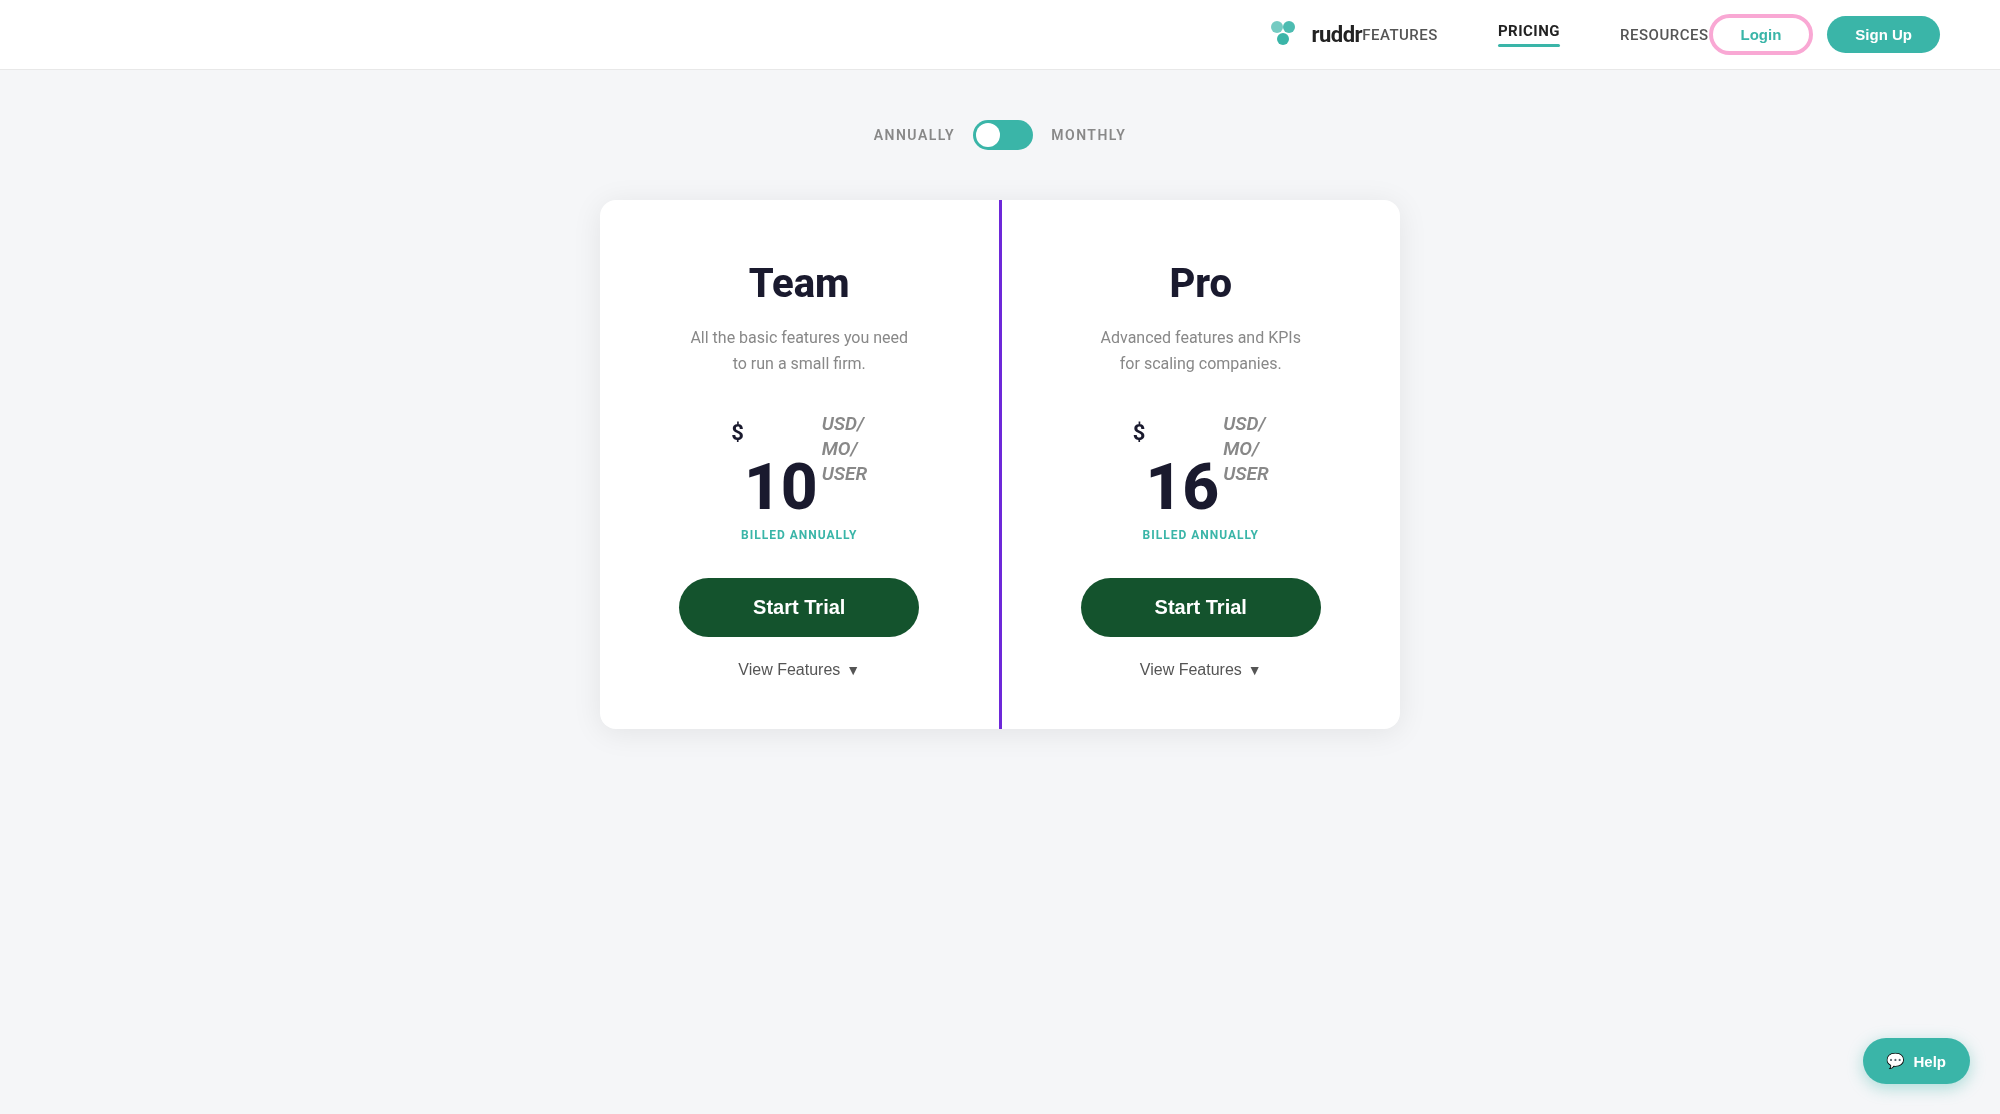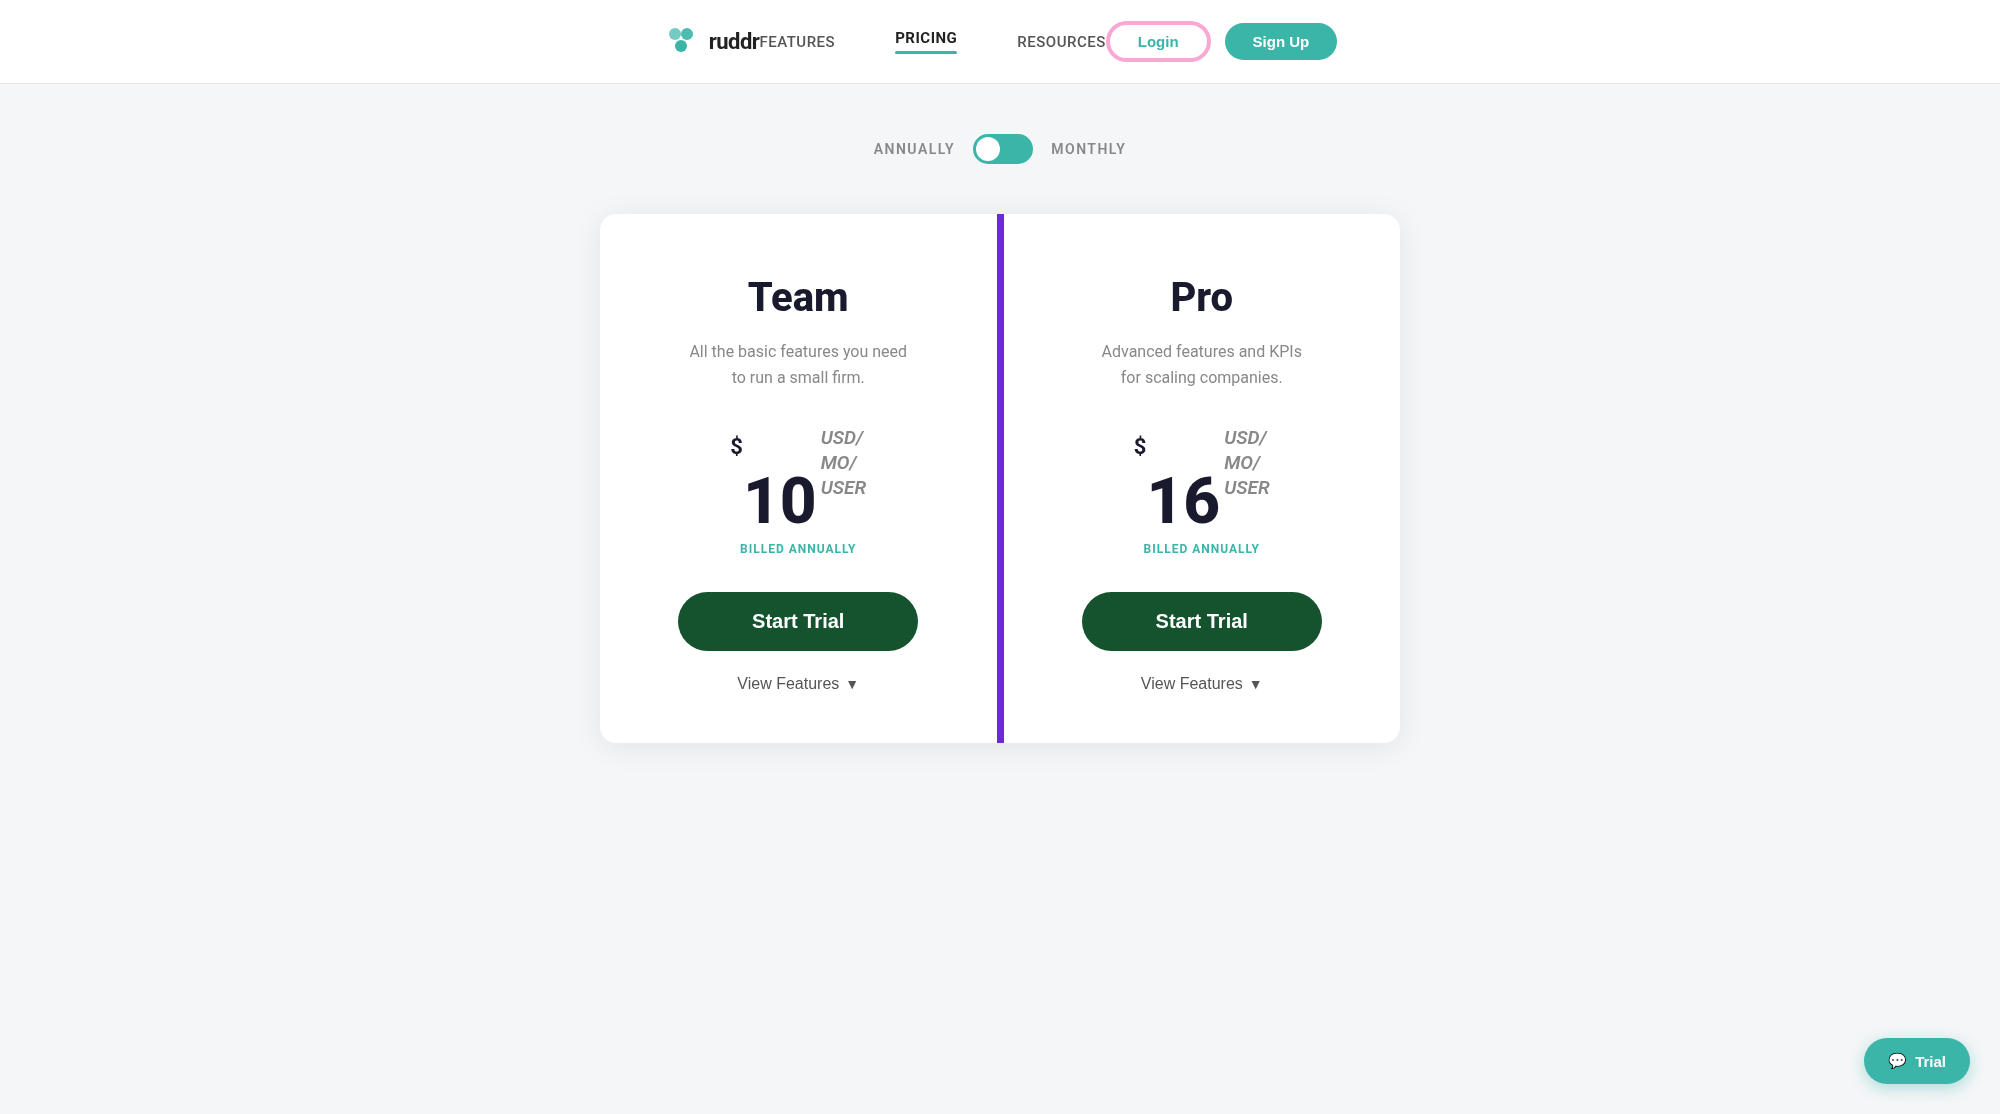--- a/index.html
+++ b/index.html
@@ -7,23 +7,23 @@
       font-family: -apple-system, BlinkMacSystemFont, 'Segoe UI', Roboto, Helvetica, Arial, sans-serif;
       background: #f5f6f8;
       min-height: 100vh;
     }
 
     
     .header {
       background: #fff;
       display: flex;
       align-items: center;
-      justify-content: center;
+      justify-content: flex-end;
       padding: 0 60px;
-      height: 84px;
+      height: 70px;
       border-bottom: 1px solid #e8e8e8;
       position: relative;
     }
     .logo-area {
       display: flex;
       align-items: center;
       gap: 10px;
     }
     .logo-icon {
       width: 36px;
@@ -141,21 +141,21 @@
     }
     .pricing-card {
       flex: 1;
       padding: 60px 50px 50px;
       display: flex;
       flex-direction: column;
       align-items: center;
       text-align: center;
     }
     .pricing-card:first-child {
-      border-right: 7px solid #6d28d9;
+      border-right: 3px solid #6d28d9;
     }
     .plan-name {
       font-size: 40px;
       font-weight: 800;
       color: #1a1a2e;
       margin-bottom: 18px;
     }
     .plan-desc {
       font-size: 16px;
       color: #888;
@@ -329,14 +329,14 @@
         <span>View Features</span>
         <span class="chevron-down">▼</span>
       </button>
     </div>
 
   </div>
 </main>
 
 <button class="help-btn">
   <span>💬</span>
-  <span>Trial</span>
+  <span>Help</span>
 </button>
 
 </body></html>

